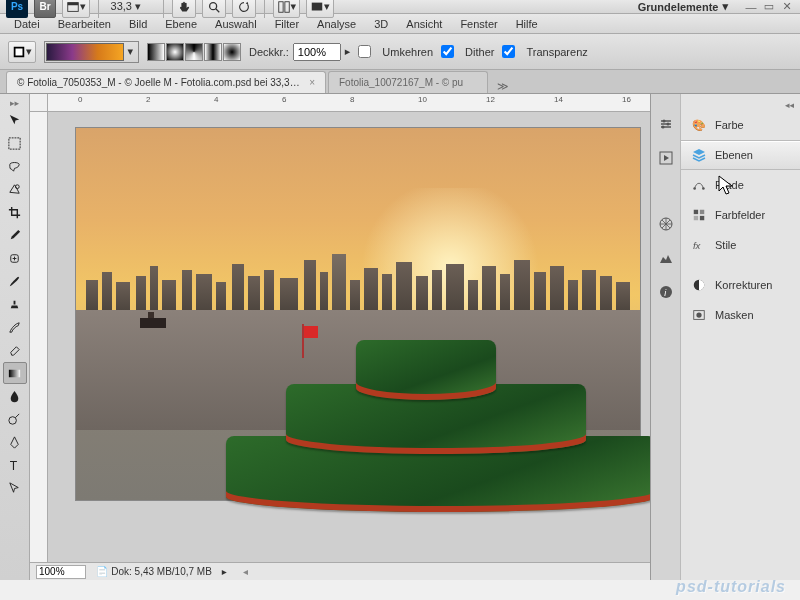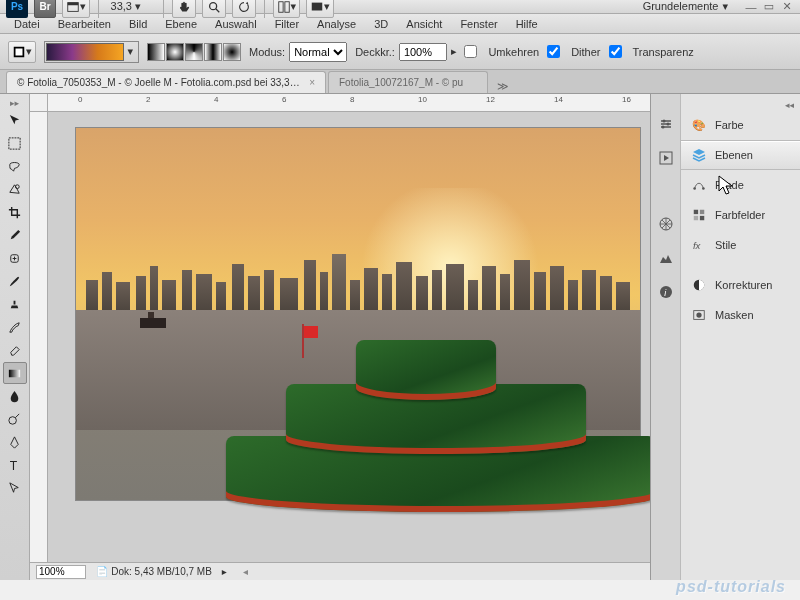--- a/index.html
+++ b/index.html
@@ -6,21 +6,21 @@
 body { width: 800px; height: 600px; background: #f0f0f0; overflow: hidden; font-size: 11px; color: #333; }
 
 
 .top-row { height: 14px; background: linear-gradient(#e8e8e8,#d6d6d6); display: flex; align-items: center; padding: 0 6px; gap: 6px; border-bottom: 1px solid #aaa; }
 .ps-logo { width: 22px; height: 22px; background:#001e36; color:#31a8ff; font-weight:bold; display:flex;align-items:center;justify-content:center; border-radius:2px; font-size:10px;}
 .br-btn { width:22px;height:22px;background:linear-gradient(#8a8a8a,#646464);border:1px solid #555;color:#fff;display:flex;align-items:center;justify-content:center;border-radius:2px;font-size:10px;font-weight:bold;}
 .icon-btn { min-width:24px;height:22px;border:1px solid #aaa;background:linear-gradient(#f5f5f5,#ddd);display:flex;align-items:center;justify-content:center;border-radius:2px;cursor:pointer;padding:0 3px;}
 .icon-btn svg { width:14px;height:14px; }
 .divider { width:1px; height:22px; background:#aaa; margin:0 2px;}
 .zoom-dd { font-size:11px; padding:1px 14px 1px 4px; }
-.workspace-dd { margin-left:auto; font-weight:normal; display:flex; align-items:flex-start; gap:4px; cursor:pointer;}
+.workspace-dd { margin-left:auto; font-weight:bold; display:flex; align-items:flex-end; gap:4px; cursor:pointer;}
 .win-controls { display:flex; gap:4px; margin-left:10px;}
 .win-controls span { width:14px;height:14px;display:flex;align-items:center;justify-content:center;color:#666;cursor:pointer;}
 
 
 .menu-bar { height:20px; background:linear-gradient(#e8e8e8,#d6d6d6); display:flex; align-items:center; padding:0 6px; gap:2px; border-bottom:1px solid #aaa;}
 .menu-item { padding:3px 8px; cursor:pointer; }
 
 
 .options-bar { height:36px; background:linear-gradient(#e4e4e4,#d0d0d0); display:flex; align-items:center; padding:0 8px; gap:8px; border-bottom:1px solid #aaa;}
 .grad-swatch { width:78px; height:18px; border:1px solid #666; background:linear-gradient(90deg,#2a1a40,#8a3a8a,#d67a1a,#f5a523); }
@@ -160,24 +160,20 @@
   <div style="display:flex;align-items:center;border:1px solid #888;padding:1px;">
       <div class="grad-swatch"></div>
       <span style="padding:0 4px;">▾</span>
     </div>
   <div class="grad-type">
       <div></div>
       <div></div>
       <div></div>
       <div></div>
       <div></div>
-    </div>
-  <div class="field">
-      <span>Modus:</span>
-    <select><option>Normal</option></select>
     </div>
   <div class="field">
       <span>Deckkr.:</span>
     <input type="text" value="100%" style="">
       <span>▸</span>
     </div>
   <label class="chk">
       <input type="checkbox" style="">
       <span>Umkehren</span>
     </label>

